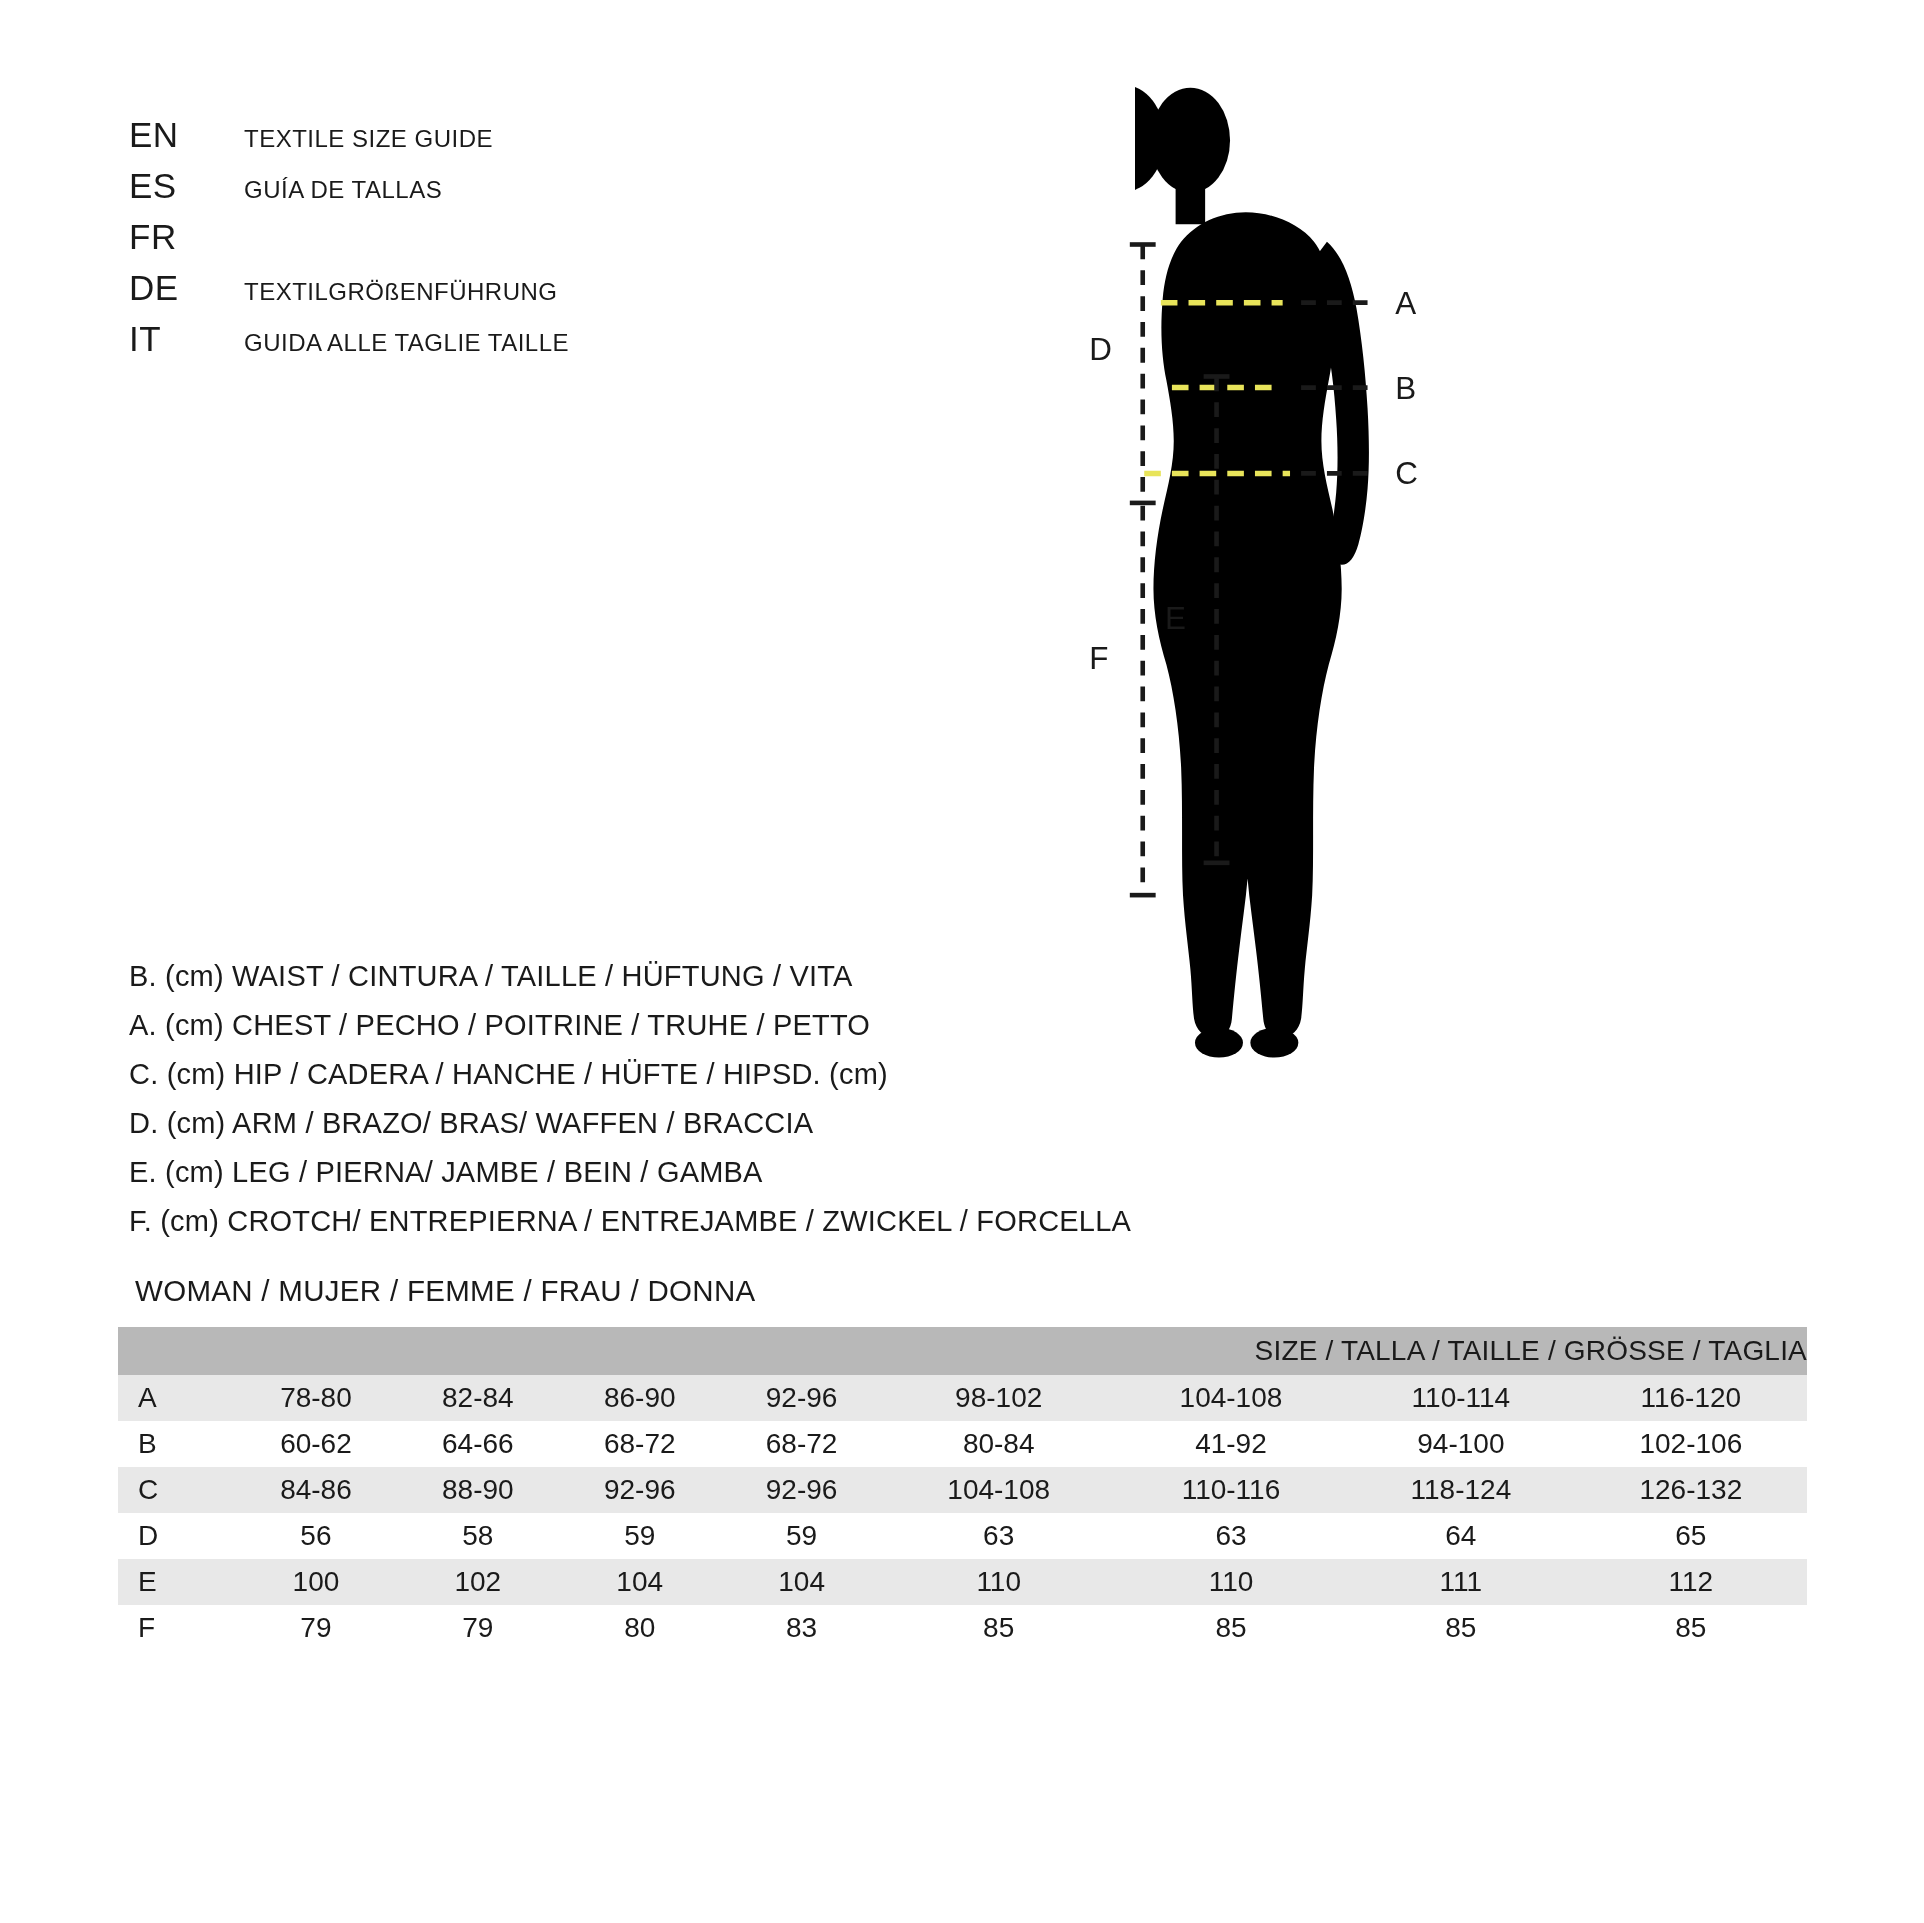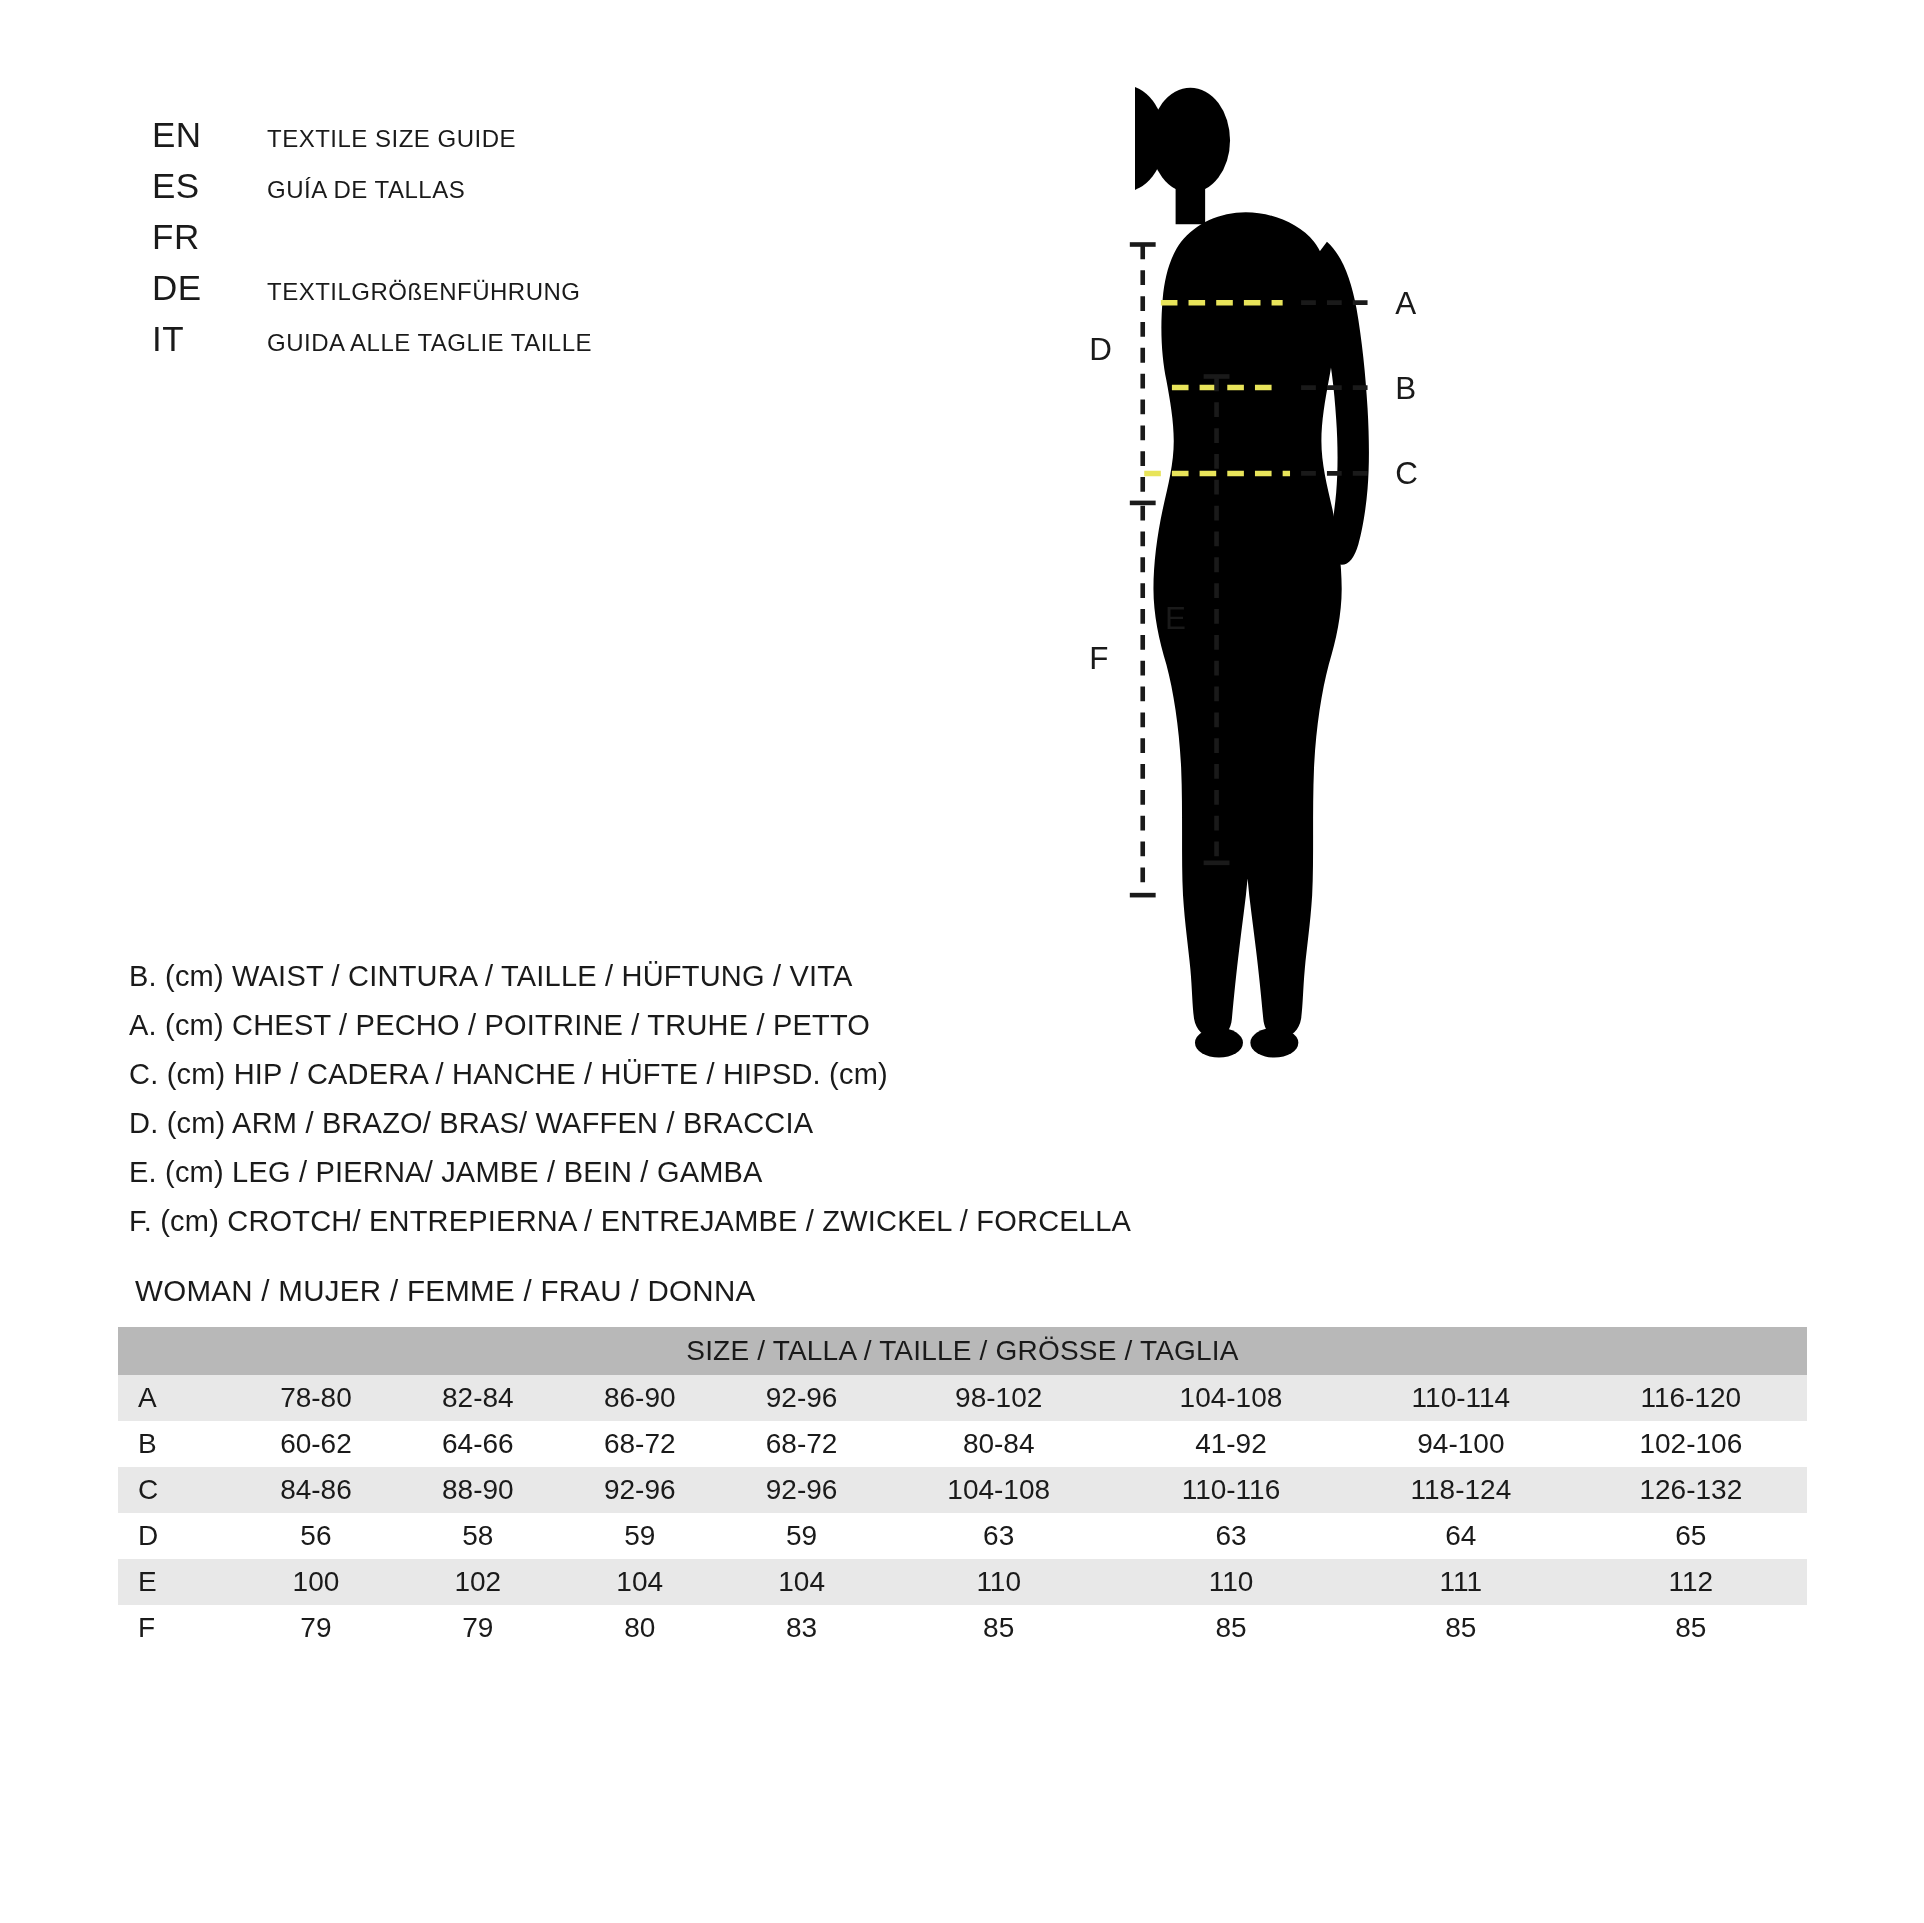--- a/index.html
+++ b/index.html
@@ -14,21 +14,20 @@
     color: #1a1a1a;
     position: relative;
     overflow: hidden;
   }
 
   
   #title-block {
     position: absolute;
     left: 129px;
     top: 115px;
-    margin-left: 23px;
   }
   .title-row {
     display: flex;
     align-items: baseline;
     height: 51px;
   }
   .title-lang {
     width: 115px;
     font-size: 35px;
     letter-spacing: 0.5px;
@@ -71,21 +70,21 @@
     font-size: 28px;
   }
   #size-table td, #size-table th {
     padding: 0;
     height: 46px;
     font-weight: normal;
     text-align: center;
   }
   #size-table .band-head {
     background: #b8b8b8;
-    text-align: center;
+    text-align: right;
     font-size: 28px;
     height: 48px;
     letter-spacing: 0.2px;
   }
   #size-table tr.shade td {
     background: #e8e8e8;
   }
   #size-table td.rowlabel {
     text-align: left;
     padding-left: 20px;

